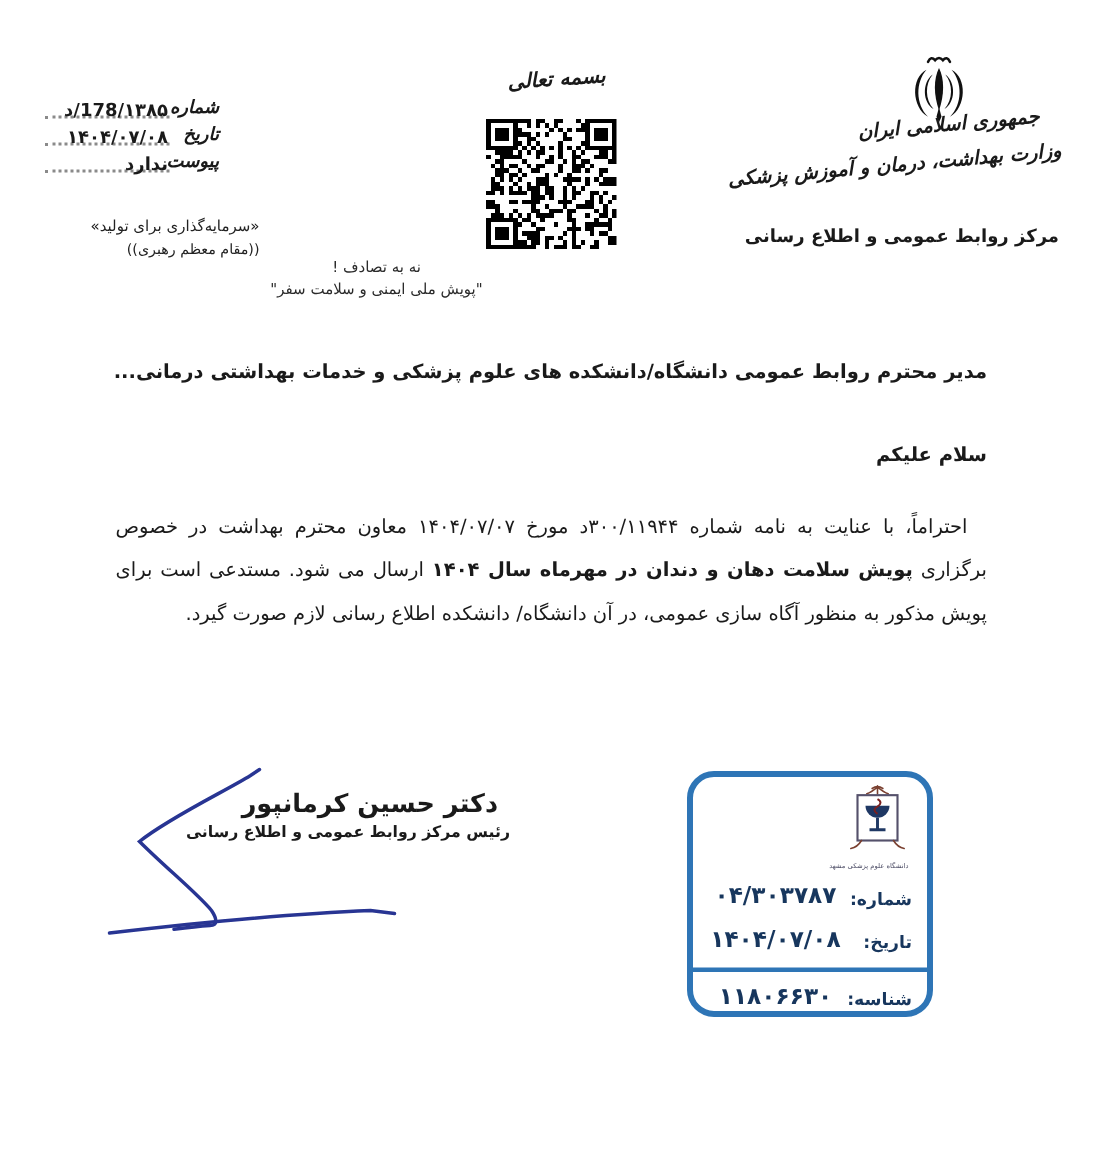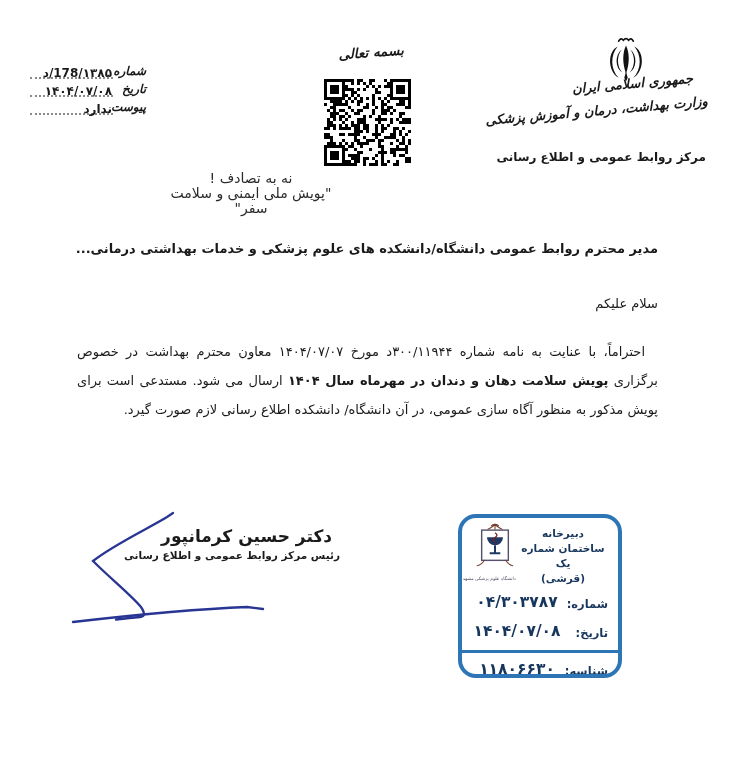--- a/index.html
+++ b/index.html
@@ -16,31 +16,31 @@
   .meta-value{position:absolute;right:34px;bottom:2px;font-size:12px;font-weight:bold;white-space:nowrap;}
 
   .slogan{left:43px;top:144px;width:130px;text-align:right;font-size:10px;line-height:15px;color:#222;}
   .slogan .l2{font-size:9.5px;}
 
   .besmele{left:330px;top:44px;width:82px;text-align:center;font-size:13.5px;font-weight:bold;
            font-style:italic;font-family:"DejaVu Serif",serif;transform:rotate(-4deg);}
 
   .qr{left:324px;top:79px;width:87px;height:87px;}
 
-  .campaign{left:168px;top:171px;width:166px;text-align:center;font-size:14px;line-height:15px;color:#2b2b2b;}
+  .campaign{left:168px;top:171px;width:166px;text-align:center;font-size:10px;line-height:15px;color:#2b2b2b;}
 
   .emblem{left:604px;top:36px;width:44px;height:46px;}
   .gov1{left:570px;top:76px;width:125px;text-align:center;font-size:13px;font-weight:bold;font-style:italic;
         transform:rotate(-5deg);white-space:nowrap;}
   .gov2{left:536px;top:101px;width:172px;text-align:center;font-size:13px;font-weight:bold;font-style:italic;
         transform:rotate(-5deg);white-space:nowrap;}
   .orgname{left:522px;top:150px;width:184px;text-align:center;font-size:12px;font-weight:bold;white-space:nowrap;}
 
   .recipient{right:77px;top:241px;font-size:13px;font-weight:bold;white-space:nowrap;}
-  .salutation{right:77px;top:296px;font-size:13px;font-weight:normal;}
+  .salutation{right:77px;top:296px;font-size:13px;font-weight:bold;}
   .bodypara{left:77px;top:337px;width:581px;font-size:13px;line-height:29px;text-align:justify;text-indent:13px;}
   .bodypara .hl{font-weight:bold;}
 
   .sig-svg{left:55px;top:503px;width:270px;height:130px;}
   .sig-name{left:192px;top:526px;width:140px;text-align:center;font-size:17px;font-weight:bold;white-space:nowrap;}
   .sig-title{left:172px;top:549px;width:168px;text-align:right;font-size:10.5px;font-weight:bold;white-space:nowrap;}
 
   .stamp{left:458px;top:514px;width:136px;height:146px;border:4px solid #2e75b6;border-radius:18px;
          padding:5px 10px;color:#17365d;overflow:hidden;}
   .stamp-head{display:flex;align-items:flex-start;}
@@ -69,20 +69,24 @@
       <span class="meta-dots"></span>
       <span class="meta-value rtl">۱۴۰۴/۰۷/۰۸</span>
     </div>
     <div class="meta-row">
       <span class="meta-label">پیوست</span>
       <span class="meta-dots"></span>
       <span class="meta-value rtl">ندارد</span>
     </div>
   </div>
 
+  <div class="abs slogan rtl">
+    <div>«سرمایه‌گذاری برای تولید»</div>
+    <div class="l2">((مقام معظم رهبری))</div>
+  </div>
 
   <div class="abs besmele rtl">بسمه تعالی</div>
 
   <div class="abs qr" id="qr"><svg width="87" height="87" viewBox="0 0 87 87" shape-rendering="crispEdges">
         <g fill="#000">
           <rect x="0" y="0" width="21" height="21"></rect>
           <rect fill="#fff" x="3" y="3" width="15" height="15"></rect>
           <rect x="6" y="6" width="9" height="9"></rect>
           <rect x="66" y="0" width="21" height="21"></rect>
           <rect fill="#fff" x="69" y="3" width="15" height="15"></rect>
@@ -428,25 +432,20 @@
         <path d="M118,10 L112,14 C96,24 58,42 38,58 C56,76 76,92 86,104 C90,110 90,114 85,114 C78,114.5 69,115.5 61,116.5"></path>
         <path d="M18,119 C70,113 140,106 192,104 L208,106"></path>
       </g>
     </svg>
   </div>
   <div class="abs sig-name rtl">دکتر حسین کرمانپور</div>
   <div class="abs sig-title rtl">رئیس مرکز روابط عمومی و اطلاع رسانی</div>
 
   <div class="abs stamp rtl">
     <div class="stamp-head">
-      <div class="stamp-office">
-        <div>دبیرخانه</div>
-        <div>ساختمان شماره یک</div>
-        <div>(قرشی)</div>
-      </div>
       <div class="stamp-logo">
         <svg width="42" height="48" viewBox="0 0 44 54" aria-hidden="true">
           <path d="M22,2 Q17,6 14,7 M22,2 Q27,6 30,7 M22,1 L22,7 M18,3 Q22,0 26,3" fill="none" stroke="#7a4030" stroke-width="1.2" stroke-linecap="round"></path>
           <rect x="7" y="8" width="30" height="34" fill="none" stroke="#55516b" stroke-width="1.6"></rect>
           <path d="M10,42 Q7,47 2,48 M34,42 Q37,47 42,48" fill="none" stroke="#7a4030" stroke-width="1.2" stroke-linecap="round"></path>
           <path d="M13,16 a9,9 0 0 0 18,0 Z" fill="#1f3864"></path>
           <path d="M22,25 L22,34 M16,34 L28,34" fill="none" stroke="#1f3864" stroke-width="2.2"></path>
           <path d="M22,11 q4.5,2.5 0,5.5 q-4.5,2.5 0,5.5" fill="none" stroke="#7a2020" stroke-width="1.5"></path>
         </svg>
         <div class="stamp-logo-caption">دانشگاه علوم پزشکی مشهد</div>

